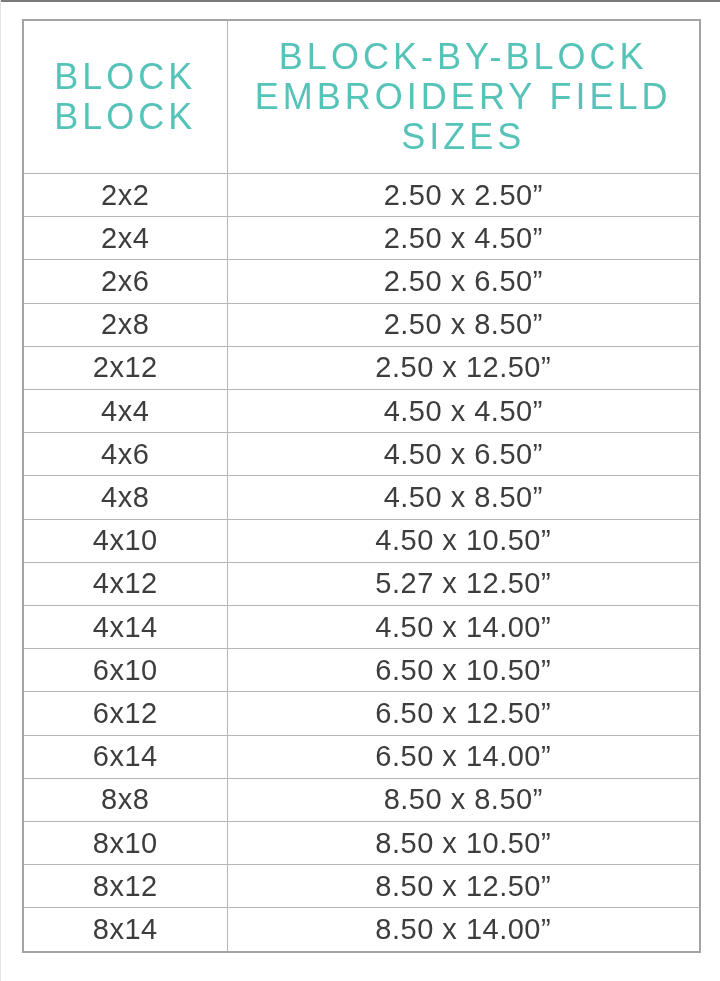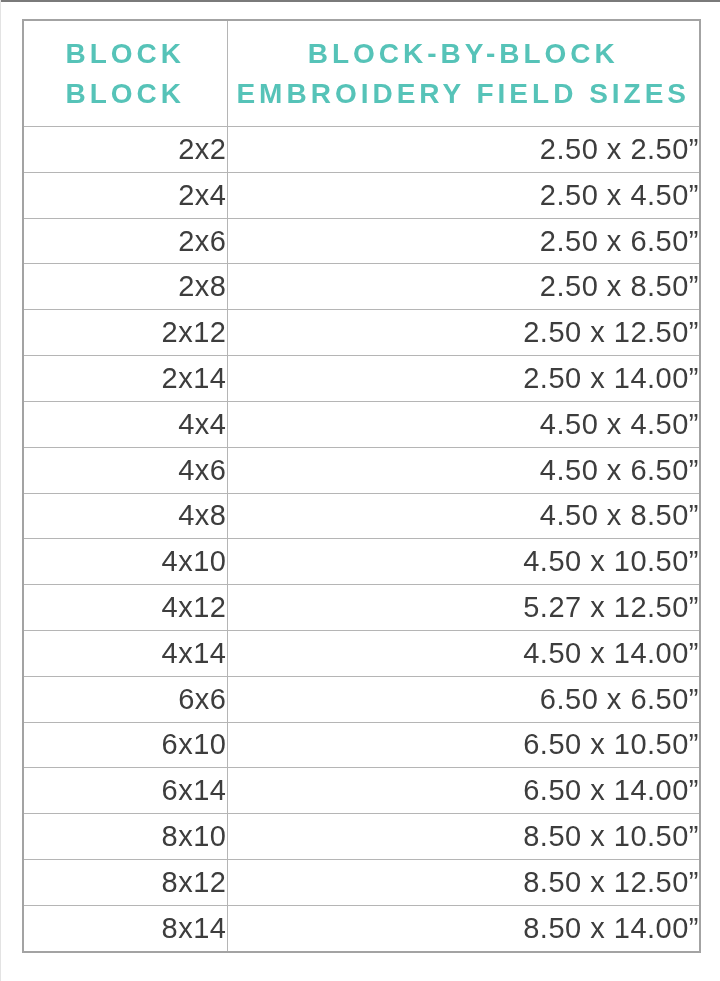--- a/index.html
+++ b/index.html
@@ -33,29 +33,29 @@
     border: 1px solid #b5b5b5;
   }
   table.size-table {
     border: 2px solid #a3a3a3;
   }
   th.header-cell {
     height: 97px;
     vertical-align: middle;
     text-align: center;
     color: #56c3b8;
-    font-size: 28px;
-    font-weight: 700;
+    font-size: 36px;
+    font-weight: 400;
     letter-spacing: 4px;
     line-height: 40px;
-    padding: 4px;
+    padding: 16px;
   }
   th.header-cell .hline { display: block; }
   td.cell {
-    text-align: right;
+    text-align: center;
     vertical-align: middle;
     color: #3d3d3d;
     font-size: 29px;
     font-weight: 400;
     letter-spacing: 0.5px;
     padding: 0;
     white-space: nowrap;
     margin-left: 32px;
   }
 </style>
@@ -102,24 +102,20 @@
       <td class="cell">2x8</td>
       <td class="cell">2.50 x 8.50”</td>
     </tr>
 
 
     <tr>
       <td class="cell">2x12</td>
       <td class="cell">2.50 x 12.50”</td>
     </tr>
 
-    <tr>
-      <td class="cell">2x14</td>
-      <td class="cell">2.50 x 14.00”</td>
-    </tr>
 
     <tr>
       <td class="cell">4x4</td>
       <td class="cell">4.50 x 4.50”</td>
     </tr>
 
     <tr>
       <td class="cell">4x6</td>
       <td class="cell">4.50 x 6.50”</td>
     </tr>
@@ -137,37 +133,41 @@
     <tr>
       <td class="cell">4x12</td>
       <td class="cell">5.27 x 12.50”</td>
     </tr>
 
     <tr>
       <td class="cell">4x14</td>
       <td class="cell">4.50 x 14.00”</td>
     </tr>
 
-    <tr>
-      <td class="cell">6x6</td>
-      <td class="cell">6.50 x 6.50”</td>
-    </tr>
 
 
     <tr>
       <td class="cell">6x10</td>
       <td class="cell">6.50 x 10.50”</td>
     </tr>
 
+    <tr>
+      <td class="cell">6x12</td>
+      <td class="cell">6.50 x 12.50”</td>
+    </tr>
 
     <tr>
       <td class="cell">6x14</td>
       <td class="cell">6.50 x 14.00”</td>
     </tr>
 
+    <tr>
+      <td class="cell">8x8</td>
+      <td class="cell">8.50 x 8.50”</td>
+    </tr>
 
     <tr>
       <td class="cell">8x10</td>
       <td class="cell">8.50 x 10.50”</td>
     </tr>
 
     <tr>
       <td class="cell">8x12</td>
       <td class="cell">8.50 x 12.50”</td>
     </tr>

